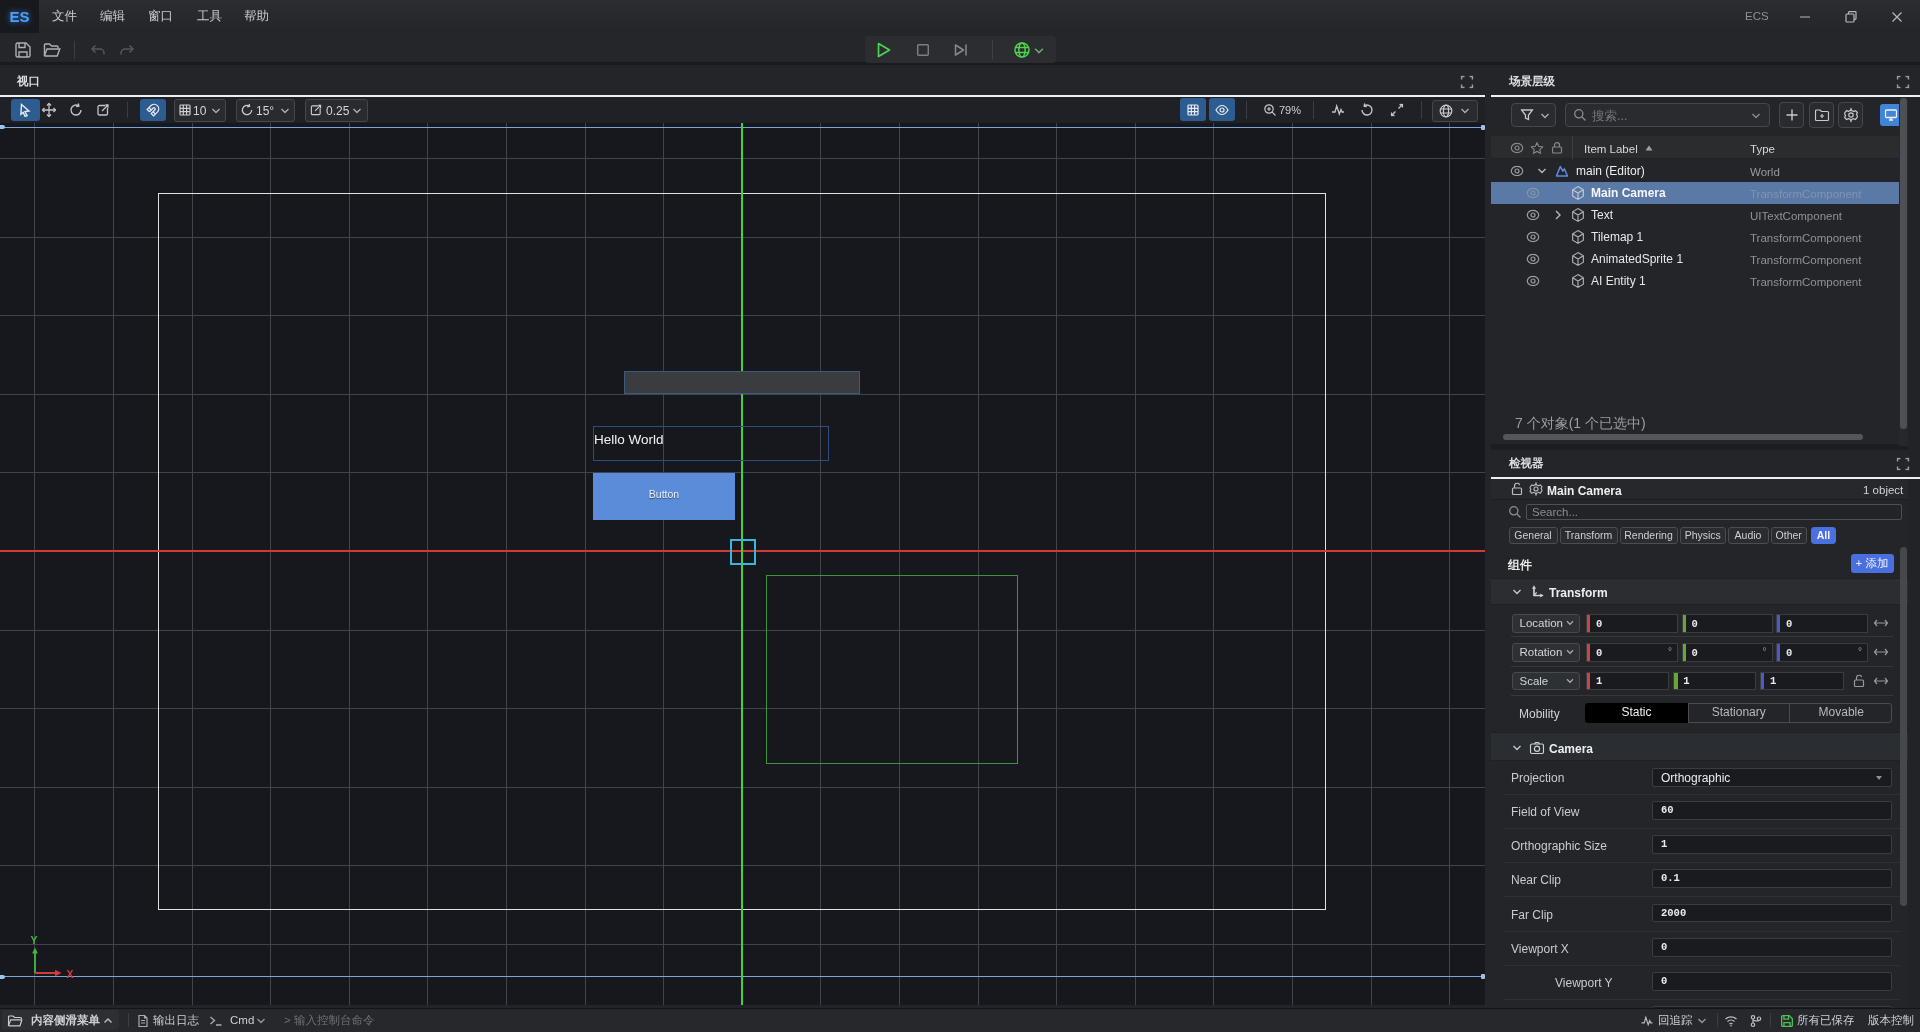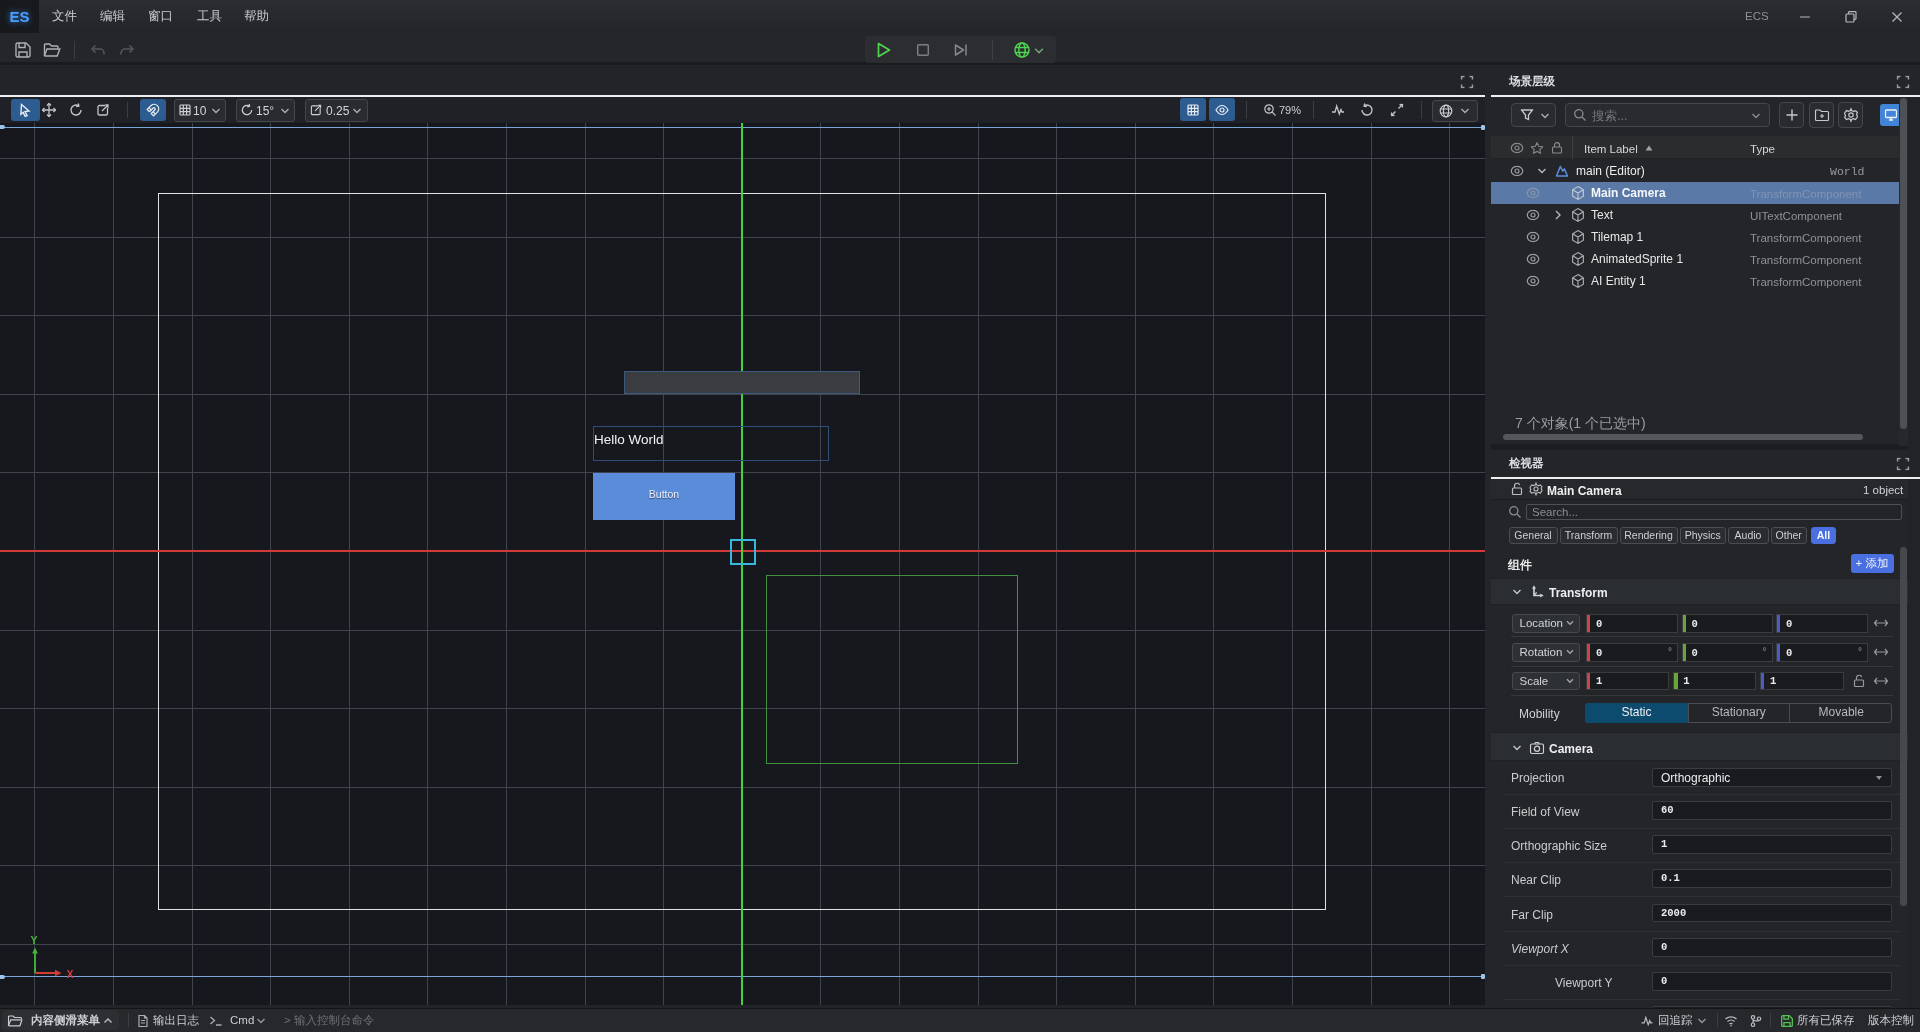--- a/index.html
+++ b/index.html
@@ -137,20 +137,23 @@
     <svg class="ico" style="left:1022px; top:49.5px;" width="17" height="17" viewBox="0 0 14 14" fill="none" stroke="#4fd44f" stroke-width="1.2">
       <circle cx="7" cy="7" r="5.8"></circle>
       <ellipse cx="7" cy="7" rx="2.6" ry="5.8"></ellipse>
       <path d="M1.4 5 H12.6 M1.4 9 H12.6"></path>
     </svg>
     <svg class="ico" style="left:1039px; top:50.5px;" width="10" height="8" viewBox="0 0 9 7" fill="none" stroke="#74a078" stroke-width="1.4">
         <path d="M1 1.5 L4.5 5 L8 1.5"></path>
       </svg>
   </div>
 
+  <div id="vp-title" class="abs">
+      <div class="ptitle" style="margin-left:17px;">视口</div>
+    </div>
   <div class="abs wline" style="left:0; top:95px; width:1485px;"></div>
   <div id="vp-tools" class="abs"></div>
   <div id="vp-tool-content">
 
     <svg class="ico" style="left:1467px; top:82px;" width="13" height="13" viewBox="0 0 13 13" fill="none" stroke="#9b9ea2" stroke-width="1.6">
       <path d="M1 4 V1 H4 M9 1 H12 V4 M12 9 V12 H9 M4 12 H1 V9"></path>
     </svg>
 
     <div class="abs toolbtn-blue" style="left:11px; top:99px; width:29px; height:22px;"></div>
     <svg class="ico" style="left:25px; top:110px;" width="13" height="14" viewBox="0 0 13 14" fill="none" stroke="#e8eaf2" stroke-width="1.4">
@@ -355,21 +358,21 @@
         <ellipse cx="7" cy="5.5" rx="5.7" ry="4.6"></ellipse>
           <circle cx="7" cy="5.5" r="2"></circle>
       </svg>
       <svg class="ico" style="left:1542px; top:171px;" width="10" height="7" viewBox="0 0 9 7" fill="none" stroke="#b4b6ba" stroke-width="1.4">
           <path d="M1 1.5 L4.5 5 L8 1.5"></path>
         </svg>
       <svg class="ico" style="left:1562px; top:170.5px;" width="13" height="12" viewBox="0 0 13 12" fill="none" stroke="#5b8de0" stroke-width="1.5" stroke-linejoin="round">
         <path d="M1 11 L4.8 1.5 L7.3 6.2 L8.8 3.8 L12 11 Z"></path>
       </svg>
       <div class="rowtxt" style="left:1576px; top:164px; color:#eceef0;">main (Editor)</div>
-      <div class="typetxt" style="left:1830px; top:164.5px; color:#979a9e;font-family:Liberation Mono, monospace;">World</div>
+      <div class="typetxt" style="left:1750px; top:164.5px; color:#979a9e;">World</div>
 
       <div class="abs" style="left:1491px; top:181.5px; width:409px; height:22px; background:#5b79a6;"></div>
       <svg class="ico eyeico" style="left:1533px; top:192.5px;" width="14" height="11" viewBox="0 0 14 11" fill="none" stroke="#8494ab" stroke-width="1.2">
         <ellipse cx="7" cy="5.5" rx="5.7" ry="4.6"></ellipse>
           <circle cx="7" cy="5.5" r="2"></circle>
       </svg>
       <svg class="ico" style="left:1578px; top:192.5px;" width="13" height="15" viewBox="0 0 12 14" fill="none" stroke="#bfc6d2" stroke-width="1.1">
         <path d="M6 1 L11 4 V10 L6 13 L1 10 V4 Z M1 4 L6 7 L11 4 M6 7 V13"></path>
       </svg>
       <div class="rowtxt" style="left:1591px; top:186px; color:#f4f6f9; font-weight:bold; font-size:12px;">Main Camera</div>
@@ -548,21 +551,21 @@
       <rect x="1.5" y="5.5" width="9" height="6.5" rx="1"></rect>
       <path d="M3.5 5.5 V3.4 a2.6 2.6 0 0 1 5.1 -0.8"></path>
     </svg>
     <svg class="ico" style="left:1881px; top:681.2px;" width="15" height="9" viewBox="0 0 15 9" fill="none" stroke="#96989c" stroke-width="1.2">
       <path d="M1 4.5 H14 M3.5 1.5 L1 4.5 L3.5 7.5 M11.5 1.5 L14 4.5 L11.5 7.5"></path>
     </svg>
     <div class="abs hsep" style="top:695.2px;"></div>
 
     <div class="abs" style="left:1519px; top:706.5px; font-size:12px; color:#cfd2d5;">Mobility</div>
     <div class="abs" style="left:1585px; top:703px; width:307px; height:19.5px; border:1px solid #4a4c50; border-radius:3px;"></div>
-    <div class="abs" style="left:1585px; top:703px; width:103px; height:19.5px; background:#0c4a6e; border-radius:3px 0 0 3px; color:#f0f2f4; font-size:12px; text-align:center; line-height:19.5px;">Static</div>
+    <div class="abs" style="left:1585px; top:703px; width:103px; height:19.5px; background:#000000; border-radius:3px 0 0 3px; color:#f0f2f4; font-size:12px; text-align:center; line-height:19.5px;">Static</div>
     <div class="abs" style="left:1688px; top:703px; width:101.5px; height:19.5px; border-left:1px solid #4a4c50; border-right:1px solid #4a4c50; color:#b6b9bc; font-size:12px; text-align:center; line-height:19.5px;">Stationary</div>
     <div class="abs" style="left:1790.5px; top:703px; width:101.5px; height:19.5px; color:#b6b9bc; font-size:12px; text-align:center; line-height:19.5px;">Movable</div>
 
     <div class="abs" style="left:1491px; top:732px; width:417px; height:29px; background:#2a2d31; border-top:1px solid #1e2023; border-bottom:1px solid #1e2023;"></div>
     <svg class="ico" style="left:1517px; top:747.5px;" width="10" height="7" viewBox="0 0 9 7" fill="none" stroke="#c5c7ca" stroke-width="1.4">
         <path d="M1 1.5 L4.5 5 L8 1.5"></path>
       </svg>
     <svg class="ico" style="left:1537px; top:747.5px;" width="15" height="13" viewBox="0 0 15 13" fill="none" stroke="#cfd1d4" stroke-width="1.2">
       <rect x="1" y="2.5" width="13" height="9.5" rx="1.5"></rect>
       <path d="M5 2.5 L6 1 H9 L10 2.5"></path>
@@ -586,21 +589,21 @@
       <div class="pval" style="top:838px;">1</div>
     <div class="abs hsep2" style="top:862px;"></div>
     <div class="plabel" style="top:873px;">Near Clip</div>
     <div class="pbox" style="top:869.4px;"></div>
       <div class="pval" style="top:872.4px;">0.1</div>
     <div class="abs hsep2" style="top:896.3px;"></div>
     <div class="plabel" style="top:907.5px;">Far Clip</div>
     <div class="pbox" style="top:903.7px;"></div>
       <div class="pval" style="top:906.7px;">2000</div>
     <div class="abs hsep2" style="top:930.6px;"></div>
-    <div class="plabel" style="top:941.7px;font-style:italic;">Viewport X</div>
+    <div class="plabel" style="top:941.7px;">Viewport X</div>
     <div class="pbox" style="top:938px;"></div>
       <div class="pval" style="top:941px;">0</div>
     <div class="abs hsep2" style="top:965px;"></div>
     <div class="plabel" style="top:975.5px;margin-left:44px;">Viewport Y</div>
     <div class="pbox" style="top:972.3px;"></div>
       <div class="pval" style="top:975.3px;">0</div>
     <div class="abs hsep2" style="top:999.3px;"></div>
     <div class="pbox" style="top:1006px;"></div>
 
     <div class="abs" style="left:1900px; top:547px; width:7px; height:359px; background:#46484c; border-radius:3.5px;"></div>

